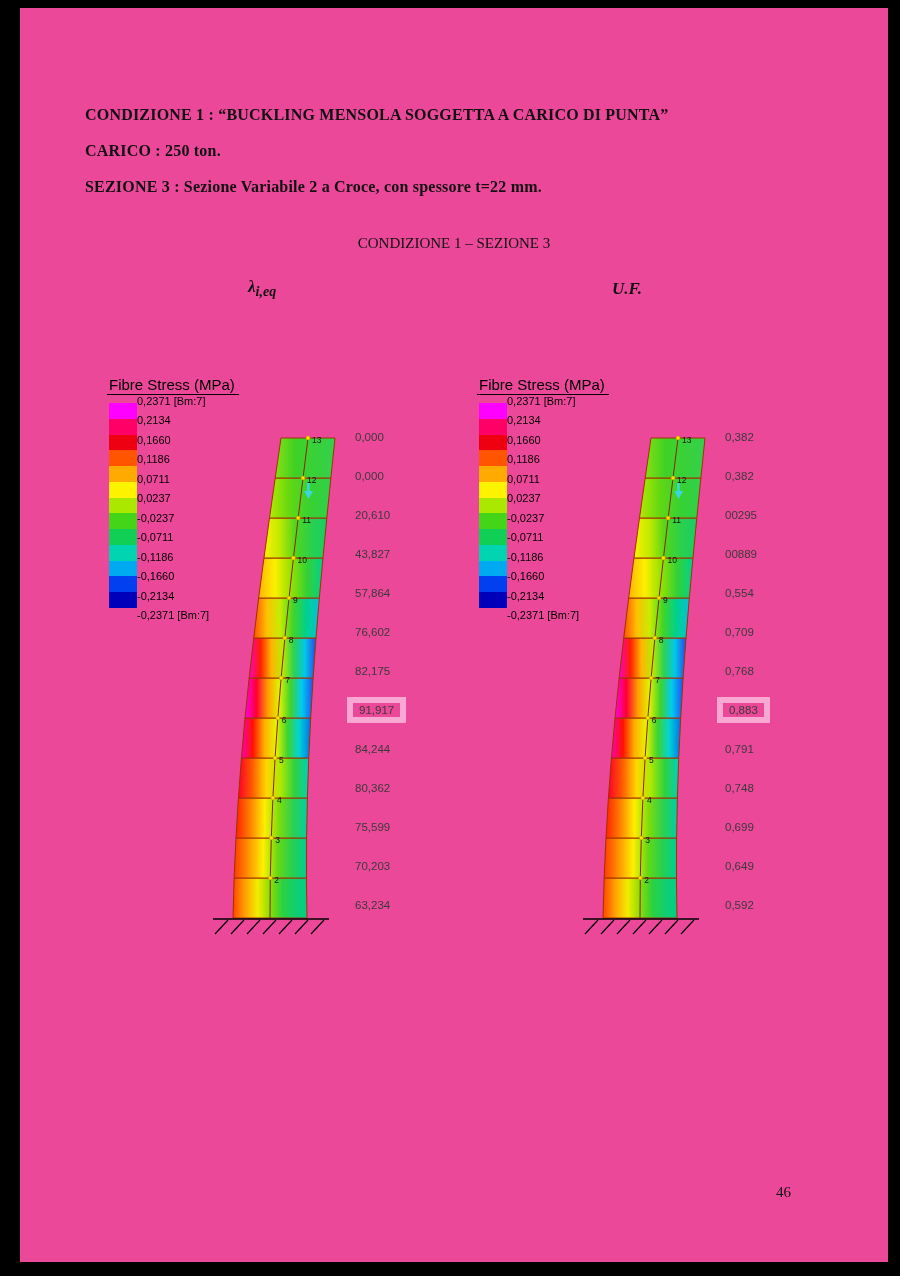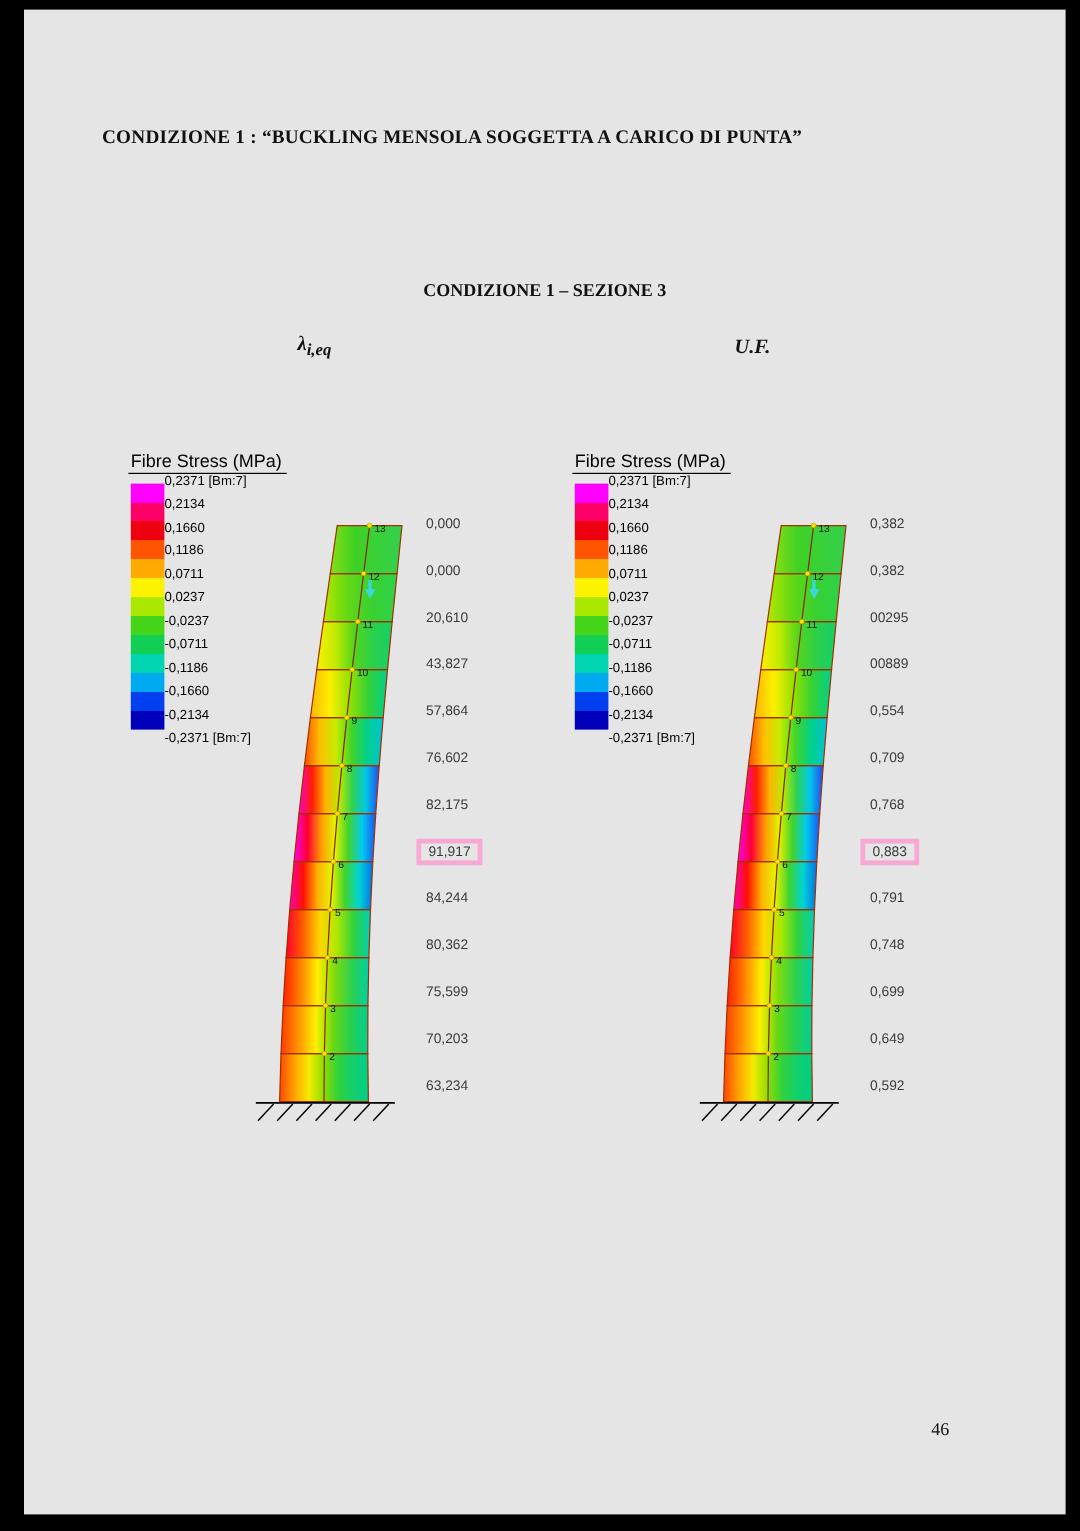--- a/index.html
+++ b/index.html
@@ -1,42 +1,44 @@
 <!DOCTYPE html>
 <html><head>
 <meta charset="utf-8">
 <style>
   html,body{margin:0;padding:0}
   body{width:900px;height:1276px;background:#000;position:relative;font-family:"Liberation Serif",serif}
-  .page{position:absolute;left:20px;top:8px;width:868px;height:1254px;background:#e5e5e5;overflow:hidden}
+  .page{position:absolute;left:20px;top:8px;width:868px;height:1254px;background:#ec4899;overflow:hidden}
   .header{position:absolute;left:65px;top:96px;font-weight:bold;font-size:16px;color:#111;letter-spacing:.2px}
   .header .hline{margin-bottom:15px;line-height:21px}
-  .section-title{position:absolute;left:0;top:227px;width:100%;text-align:center;font-weight:bold;font-size:15px;color:#111}
+  .section-title{position:absolute;left:0;top:227px;width:100%;text-align:center;font-weight:normal;font-size:15px;color:#111}
   .fig-label{position:absolute;font-weight:bold;font-style:italic;font-size:17px;color:#111}
   .fig-label .sub{font-size:14px;vertical-align:-4px}
   .panel{position:absolute;top:368px;width:315px;height:580px}
   .panel.left{left:85px}
   .panel.right{left:455px}
   .legend-title{display:inline-block;margin-left:2px;font-family:"Liberation Sans",sans-serif;font-size:15px;color:#000;border-bottom:1px solid #000;padding:0 4px 1px 2px;white-space:nowrap}
   .legend-body{position:absolute;left:4px;top:19px;display:flex}
   .legend-bar{width:28px;height:205px;margin-top:8px}
   .legend-labels{margin-left:0;height:226px;display:flex;flex-direction:column;justify-content:space-between;font-family:"Liberation Sans",sans-serif;font-size:11px;color:#000;white-space:nowrap}
   .beam-wrap{position:absolute;left:108px;top:48px;width:150px;height:516px}
   .values{position:absolute;left:250px;top:41px;font-family:"Liberation Sans",sans-serif;font-size:11.5px;color:#3a3a3a}
   .value-row{height:39px;display:flex;align-items:center}
-  .value-box{border:4px solid #f9a8d4;padding:1px 6px;margin-left:-8px;color:#3a3a3a}
+  .value-box{border:6px solid #f9a8d4;padding:1px 6px;margin-left:-8px;color:#3a3a3a}
   .page-number{position:absolute;left:756px;top:1176px;font-size:15px;color:#111}
 </style>
 </head>
 <body>
 
 <div class="page">
 
   <div class="header">
     <div class="hline">CONDIZIONE 1 : “BUCKLING MENSOLA SOGGETTA A CARICO DI PUNTA”</div>
+    <div class="hline">CARICO : 250 ton.</div>
+    <div class="hline">SEZIONE 3 : Sezione Variabile 2 a Croce, con spessore t=22 mm.</div>
   </div>
 
   <div class="section-title">CONDIZIONE 1 – SEZIONE 3</div>
 
   <div class="fig-label" style="left:228px;top:269px"><span>λ</span><span class="sub">i,eq</span></div>
   <div class="fig-label" style="left:592px;top:271px"><span>U.F.</span></div>
 
   <div class="panel left">
     <div class="legend-title">Fibre Stress (MPa)</div>
     <div class="legend-body">

